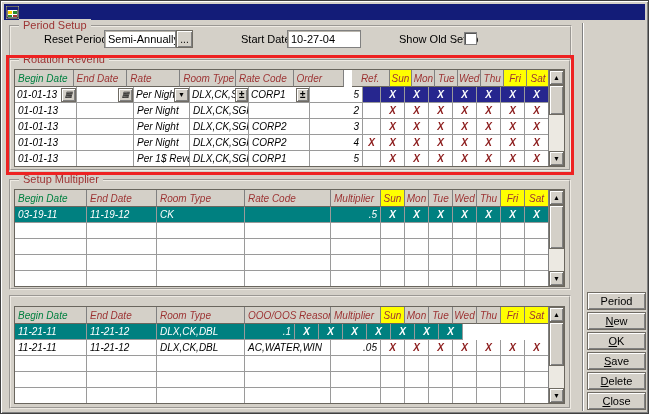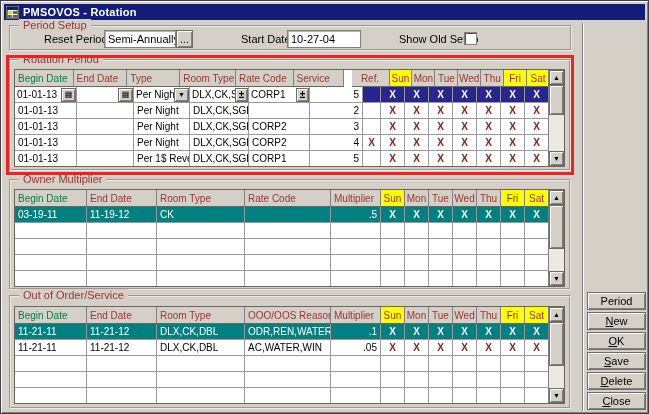--- a/index.html
+++ b/index.html
@@ -21,21 +21,21 @@
   .field{position:absolute;background:#fff;border:1px solid #808080;
     box-shadow:inset 1px 1px 0 #b9b5ac;font-size:11px;color:#000;
     padding:2px 3px 0 3px;overflow:hidden;white-space:nowrap;}
   .btn3d{background:var(--bg);border:1px solid #6f6b63;
     box-shadow:inset 1px 1px 0 #ffffff, inset -1px -1px 0 #808080;
     display:flex;align-items:center;justify-content:center;cursor:default;}
   .checkbox{position:absolute;width:13px;height:13px;background:#fff;border:1px solid #808080;
     box-shadow:inset 1px 1px 0 #555;}
   .hirect{position:absolute;border:3px solid var(--hired);z-index:9;pointer-events:none;}
   .tableHost{position:absolute;background:#fff;border:1px solid #6a665e;overflow:hidden;}
-  .gridArea{position:absolute;left:0;top:0;}
+  .gridArea{position:absolute;left:0;top:0;font-style:italic;}
   .trow{display:flex;height:16px;}
   .thead{height:17px;}
   .tcell{height:100%;border-right:1px solid var(--grid);border-bottom:1px solid var(--grid);
     font-size:10px;color:#000;padding:0 3px;display:flex;align-items:center;
     overflow:hidden;white-space:nowrap;background:#fff;}
   .th{background:var(--bg);color:var(--maroon);border-right:1px solid #808080;border-bottom:1px solid #6a665e;}
   .th.greenh{color:var(--green);}
   .th.yellowh{background:var(--yellow);}
   .r{justify-content:flex-end;}
   .c{justify-content:center;}
@@ -65,47 +65,46 @@
       <svg width="13" height="13" viewBox="0 0 13 13">
         <rect x="0" y="0" width="13" height="13" fill="#d4d0c8"></rect>
         <rect x="1" y="1" width="11" height="11" fill="#ffffff" stroke="#000" stroke-width="1"></rect>
         <rect x="1" y="1" width="11" height="3" fill="#131c78"></rect>
         <rect x="2" y="5" width="4" height="3" fill="#ffd400"></rect>
         <rect x="7" y="5" width="4" height="3" fill="#2e8b2e"></rect>
         <rect x="2" y="9" width="4" height="2" fill="#2e8b2e"></rect>
         <rect x="7" y="9" width="4" height="2" fill="#aa3333"></rect>
       </svg>
     </span>
-    <span class="ttext">PMSOVOS - Rotation</span>
   </div>
 
-  <div class="groupbox" style="left:8px;top:24px;width:563px;height:26px;">
+  <div class="groupbox" style="left:8px;top:24px;width:563px;height:43px;">
     <span class="glabel">Period Setup</span>
     <span class="lbl" style="left:33px;top:6px;">Reset Period</span>
     <div class="field" style="left:93px;top:3px;width:72px;height:18px;">Semi-Annually</div>
     <div class="btn3d" style="position:absolute;left:165px;top:3px;width:17px;height:18px;font-size:10px;">...</div>
     <span class="lbl" style="left:230px;top:6px;">Start Date</span>
     <div class="field" style="left:276px;top:3px;width:74px;height:18px;">10-27-04</div>
     <span class="lbl" style="left:388px;top:6px;">Show Old Setup</span>
     <span class="checkbox" style="left:453px;top:5px;"></span>
   </div>
 
   <div class="hirect" style="left:5px;top:54px;width:568px;height:120px;"></div>
 
   <div class="groupbox" style="left:8px;top:58px;width:562px;height:112px;">
-    <span class="glabel">Rotation Period</span>
+    <span class="glabel">Rotation Revenu</span>
     <div class="tableHost" id="rotTable" style="left:3px;top:8px;width:551px;height:98px;">
         <div class="gridArea" style="width: 535px;">
           <div class="trow thead">
             <div class="tcell th greenh" style="width: 62px;">Begin Date</div>
             <div class="tcell th" style="width: 57px;">End Date</div>
-            <div class="tcell th" style="width: 56px;">Type</div>
+            <div class="tcell th" style="width: 56px;">Rate</div>
             <div class="tcell th" style="width: 59px;">Room Type</div>
             <div class="tcell th" style="width: 61px;">Rate Code</div>
-            <div class="tcell th" style="width: 53px;">Service</div>
+            <div class="tcell th" style="width: 53px;">Order</div>
             <div class="tcell th c" style="width: 40px; margin-left: 8px;">Ref.</div>
             <div class="tcell th yellowh c" style="width: 24px;">Sun</div>
             <div class="tcell th c" style="width: 24px;">Mon</div>
             <div class="tcell th c" style="width: 24px;">Tue</div>
             <div class="tcell th c" style="width: 24px;">Wed</div>
             <div class="tcell th c" style="width: 24px;">Thu</div>
             <div class="tcell th yellowh c" style="width: 24px;">Fri</div>
             <div class="tcell th yellowh c" style="width: 24px;">Sat</div>
           </div>
           <div class="trow">
@@ -206,21 +205,21 @@
         </div>
         <div class="sbar">
           <div class="btn3d sbtn" style="top: 0px;">▲</div>
           <div class="btn3d sbtn" style="bottom: 0px;">▼</div>
           <div class="sthumb" style="top: 15px; height: 30px;"></div>
         </div>
       </div>
   </div>
 
   <div class="groupbox" style="left:8px;top:178px;width:562px;height:111px;">
-    <span class="glabel">Owner Multiplier</span>
+    <span class="glabel">Setup Multiplier</span>
     <div class="tableHost" id="ownTable" style="left:3px;top:8px;width:551px;height:98px;">
         <div class="gridArea" style="width: 535px;">
           <div class="trow thead">
             <div class="tcell th greenh" style="width: 72px;">Begin Date</div>
             <div class="tcell th" style="width: 70px;">End Date</div>
             <div class="tcell th" style="width: 88px;">Room Type</div>
             <div class="tcell th" style="width: 86px;">Rate Code</div>
             <div class="tcell th" style="width: 50px;">Multiplier</div>
             <div class="tcell th yellowh c" style="width: 24px;">Sun</div>
             <div class="tcell th c" style="width: 24px;">Mon</div>
@@ -303,42 +302,40 @@
         </div>
         <div class="sbar">
           <div class="btn3d sbtn" style="top: 0px;">▲</div>
           <div class="btn3d sbtn" style="bottom: 0px;">▼</div>
           <div class="sthumb" style="top: 15px; height: 44px;"></div>
         </div>
       </div>
   </div>
 
   <div class="groupbox" style="left:8px;top:294px;width:562px;height:114px;">
-    <span class="glabel">Out of Order/Service</span>
     <div class="tableHost" id="oooTable" style="left:3px;top:9px;width:551px;height:98px;">
         <div class="gridArea" style="width: 535px;">
           <div class="trow thead">
             <div class="tcell th greenh" style="width: 72px;">Begin Date</div>
             <div class="tcell th" style="width: 70px;">End Date</div>
             <div class="tcell th" style="width: 88px;">Room Type</div>
             <div class="tcell th" style="width: 86px;">OOO/OOS Reason</div>
             <div class="tcell th" style="width: 50px;">Multiplier</div>
             <div class="tcell th yellowh c" style="width: 24px;">Sun</div>
             <div class="tcell th c" style="width: 24px;">Mon</div>
             <div class="tcell th c" style="width: 24px;">Tue</div>
             <div class="tcell th c" style="width: 24px;">Wed</div>
             <div class="tcell th c" style="width: 24px;">Thu</div>
             <div class="tcell th yellowh c" style="width: 24px;">Fri</div>
             <div class="tcell th yellowh c" style="width: 24px;">Sat</div>
           </div>
           <div class="trow">
             <div class="tcell  selteal" style="width: 72px;">11-21-11</div>
             <div class="tcell  selteal" style="width: 70px;">11-21-12</div>
             <div class="tcell  selteal" style="width: 88px;">DLX,CK,DBL</div>
-            <div class="tcell  selteal" style="width: 86px;">ODR,REN,WATER</div>
             <div class="tcell r selteal" style="width: 50px;">.1</div>
             <div class="tcell xc selteal" style="width: 24px;">X</div>
             <div class="tcell xc selteal" style="width: 24px;">X</div>
             <div class="tcell xc selteal" style="width: 24px;">X</div>
             <div class="tcell xc selteal" style="width: 24px;">X</div>
             <div class="tcell xc selteal" style="width: 24px;">X</div>
             <div class="tcell xc selteal" style="width: 24px;">X</div>
             <div class="tcell xc selteal" style="width: 24px;">X</div>
           </div>
           <div class="trow">

